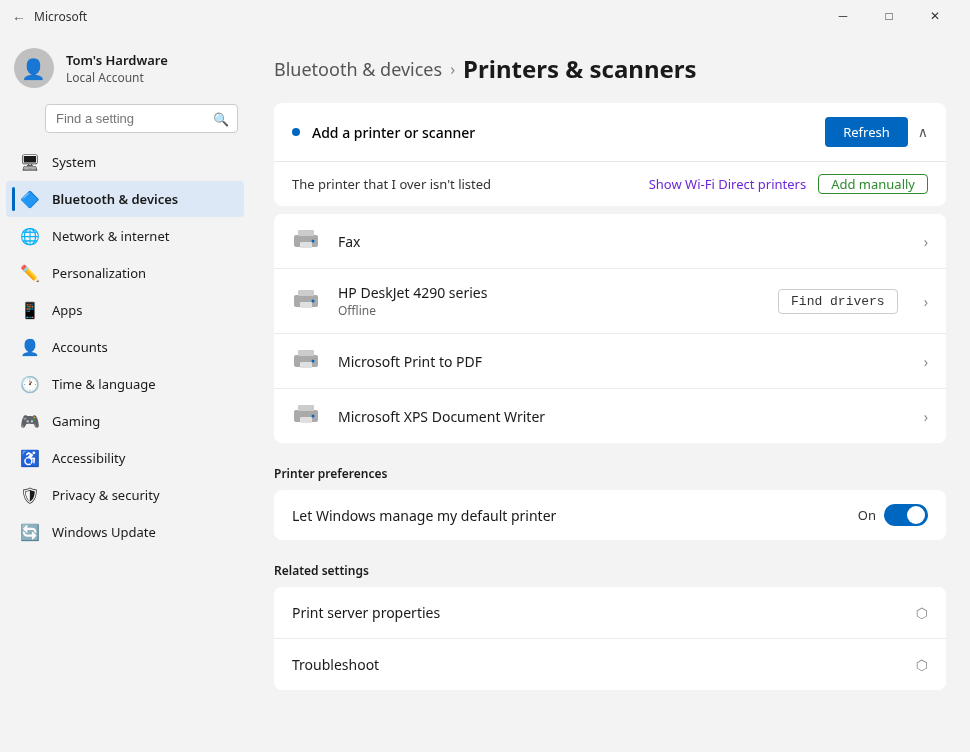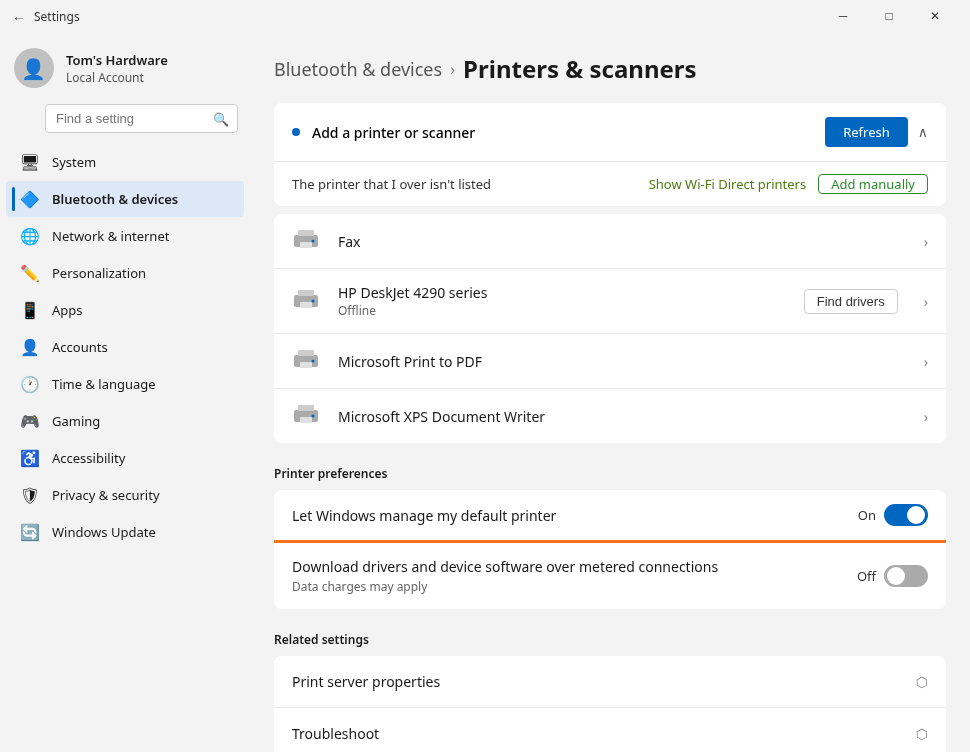--- a/index.html
+++ b/index.html
@@ -223,21 +223,21 @@
       display: flex;
       align-items: center;
       padding: 12px 18px;
       background: white;
       border-radius: 0 0 8px 8px;
       gap: 12px;
     }
     .not-listed-text { font-size: 13px; color: #333; flex: 1; }
     .wifi-direct-link {
       font-size: 13px;
-      color: #4d7c0f;
+      color: #6d28d9;
       cursor: pointer;
       text-decoration: none;
       margin-left: 9px;
     }
     .add-manually-btn {
       border: 1.5px solid #2d8a2d;
       color: #2d8a2d;
       background: white;
       border-radius: 4px;
       padding: 0 12px;
@@ -259,21 +259,21 @@
     .printer-info { flex: 1; }
     .printer-name { font-size: 14px; color: #1a1a1a; }
     .printer-status { font-size: 12px; color: #666; }
     .find-drivers-btn {
       border: 1px solid #ccc;
       border-radius: 4px;
       padding: 4px 12px;
       font-size: 13px;
       background: white;
       cursor: pointer;
-      font-family: Liberation Sans, sans-serif;
+      font-family: Liberation Mono, monospace;
       color: #333;
       margin-right: 8px;
     }
     .chevron-right { color: #888; font-size: 14px; }
 
     .section-header {
       font-size: 12px;
       font-weight: 600;
       color: #1a1a1a;
       padding: 18px 0 8px 0;
@@ -341,21 +341,21 @@
     .external-icon { color: #888; font-size: 14px; }
 
     
     .printer-svg { width: 28px; height: 22px; }
   </style>
 </head>
 <body>
 
 <div class="titlebar">
   <button class="back-btn">←</button>
-  <span class="titlebar-title">Settings</span>
+  <span class="titlebar-title">Microsoft</span>
   <div class="titlebar-controls">
     <button class="titlebar-btn">─</button>
     <button class="titlebar-btn">□</button>
     <button class="titlebar-btn close">✕</button>
   </div>
 </div>
 
 <div class="app-body">
 
   <nav class="sidebar">
@@ -512,30 +512,20 @@
       <div class="pref-row">
       <div class="pref-info">
         <div class="pref-label">Let Windows manage my default printer</div>
 
       </div>
       <div class="toggle-wrap">
         <span class="toggle-label">On</span>
         <button class="toggle on"></button>
       </div>
     </div>
-          <div class="pref-row">
-      <div class="pref-info">
-        <div class="pref-label">Download drivers and device software over metered connections</div>
-        <div class="pref-sub">Data charges may apply</div>
-      </div>
-      <div class="toggle-wrap">
-        <span class="toggle-label">Off</span>
-        <button class="toggle off"></button>
-      </div>
-    </div>
         </div>
     </div>
 
     <div class="section-header">Related settings</div>
     <div class="pref-card">
       <div id="related-items">
 
       <div class="related-row">
       <span class="related-text">Print server properties</span>
       <span class="external-icon">⬡</span>

